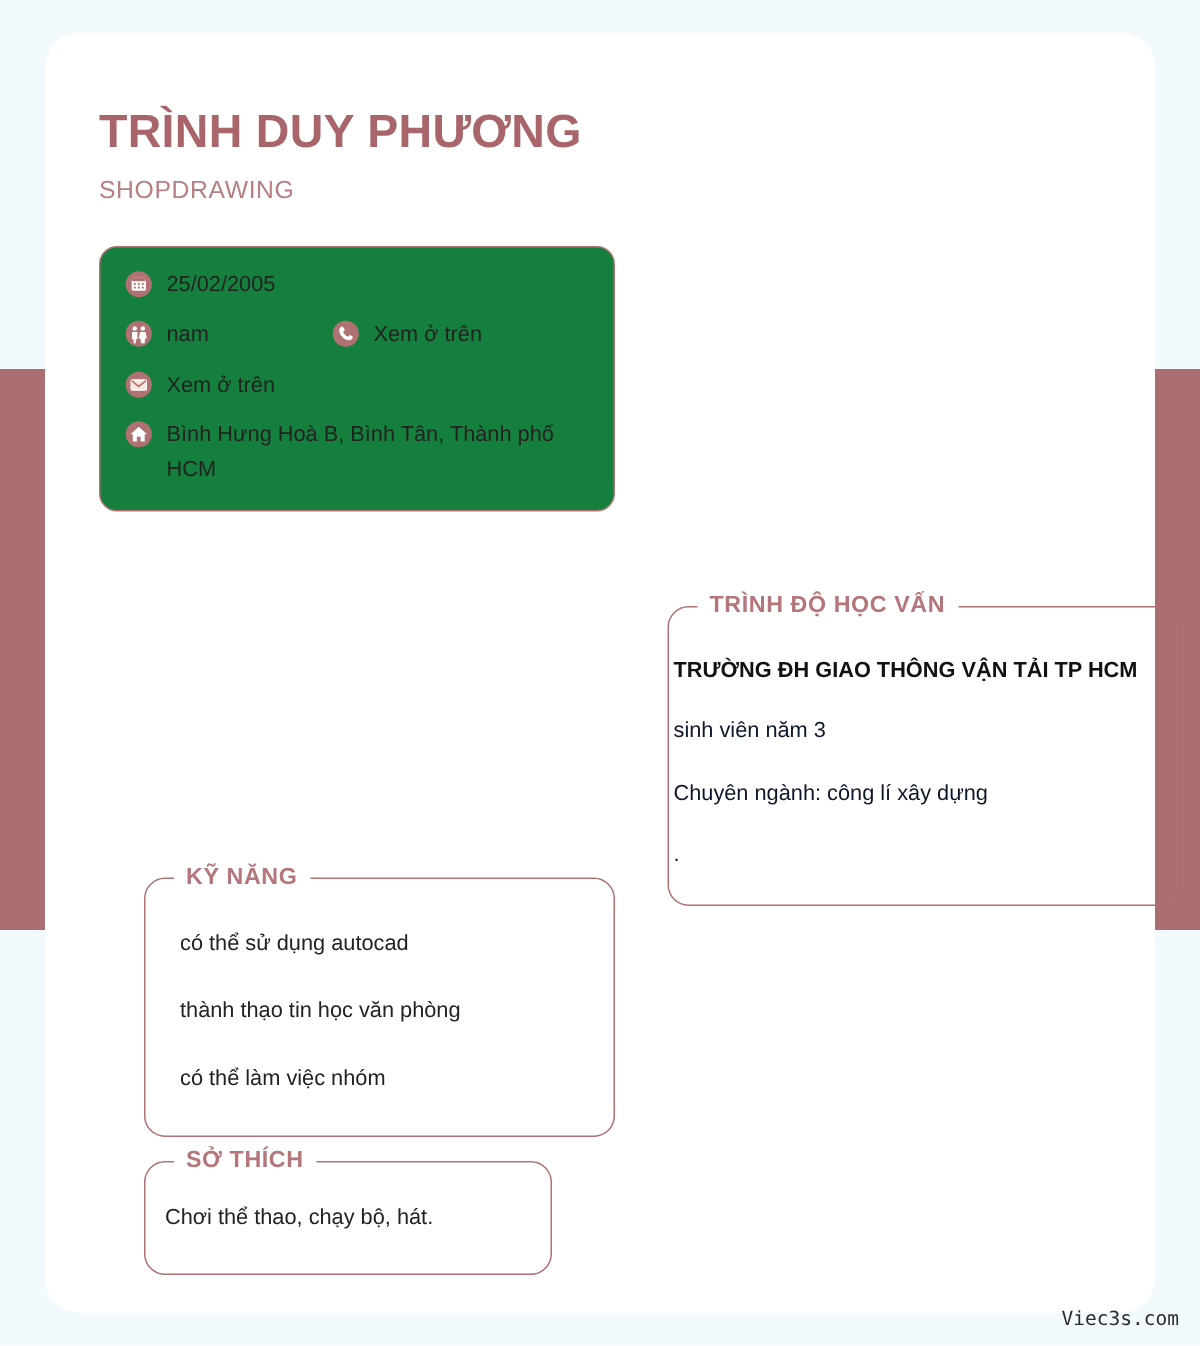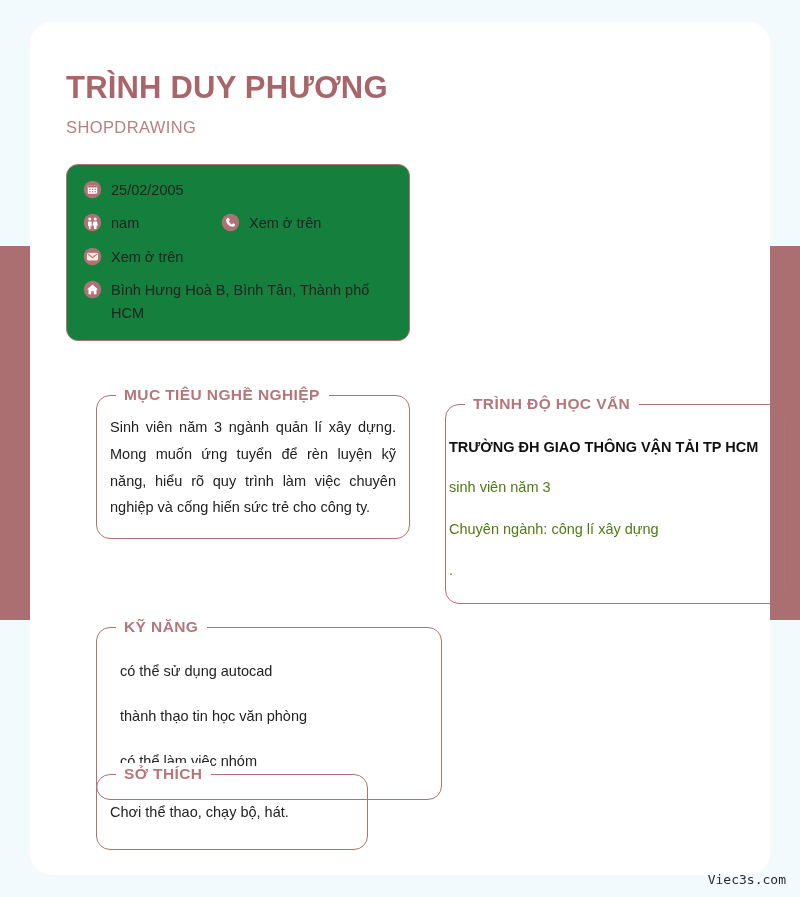--- a/index.html
+++ b/index.html
@@ -141,21 +141,21 @@
 
   .edu-school {
     font-size: 14.5px;
     font-weight: bold;
     color: #111111;
     line-height: 1.75;
     margin: 0 0 16px 0;
   }
   .edu-line {
     font-size: 14.5px;
-    color: #4d7c0f;
+    color: #0f172a;
     line-height: 1.6;
     margin: 0 16px 18px 0;
   }
   .edu-line:last-child { margin-bottom: 0; }
 
   .skill-item {
     font-size: 14.5px;
     color: #222222;
     line-height: 1.6;
     margin-bottom: 22px;
@@ -168,21 +168,21 @@
     line-height: 1.6;
   }
 
   
   #section-objective { left: 66px; top: 362px; width: 314px; }
   #section-objective .section-body { padding: 30px 14px 18px 14px; }
 
   #section-education { left: 415px; top: 371px; width: 340px; }
   #section-education .section-body { padding: 42px 16px 22px 4px; }
 
-  #section-skills { left: 66px; top: 594px; width: 346px; }
+  #section-skills { left: 66px; top: 552px; width: 314px; }
   #section-skills .section-body { padding: 44px 14px 26px 24px; }
 
   #section-hobbies { left: 66px; top: 741px; width: 272px; }
   #section-hobbies .section-body { padding: 38px 14px 26px 14px; }
 
   
   .site-footer {
     position: absolute;
     right: 14px;
     bottom: 10px;
@@ -269,27 +269,20 @@
             <circle cx="12" cy="12" r="11" fill="#b07173"></circle>
             <path d="M12 5.6l7 6.3h-2v6.2h-3.4v-3.9h-3.2v3.9H7v-6.2H5z" fill="#ffffff"></path>
           </svg>
         </span>
         <span class="contact-text">Bình Hưng Hoà B, Bình Tân, Thành phố HCM</span>
       </div>
     </div>
 
   </div>
 
-  <div class="section" id="section-objective">
-    <div class="section-frame"></div>
-    <div class="section-title">MỤC TIÊU NGHỀ NGHIỆP</div>
-    <div class="section-body">
-      <div class="objective-text">Sinh viên năm 3 ngành quản lí xây dựng. Mong muốn ứng tuyển để rèn luyện kỹ năng, hiểu rõ quy trình làm việc chuyên nghiệp và cống hiến sức trẻ cho công ty.</div>
-    </div>
-  </div>
 
   <div class="section" id="section-education">
     <div class="section-frame"></div>
     <div class="section-title">TRÌNH ĐỘ HỌC VẤN</div>
     <div class="section-body">
       <p class="edu-school">TRƯỜNG ĐH GIAO THÔNG VẬN TẢI TP HCM</p>
       <p class="edu-line">sinh viên năm 3</p>
       <p class="edu-line">Chuyên ngành: công lí xây dựng</p>
       <p class="edu-line">.</p>
     </div>

